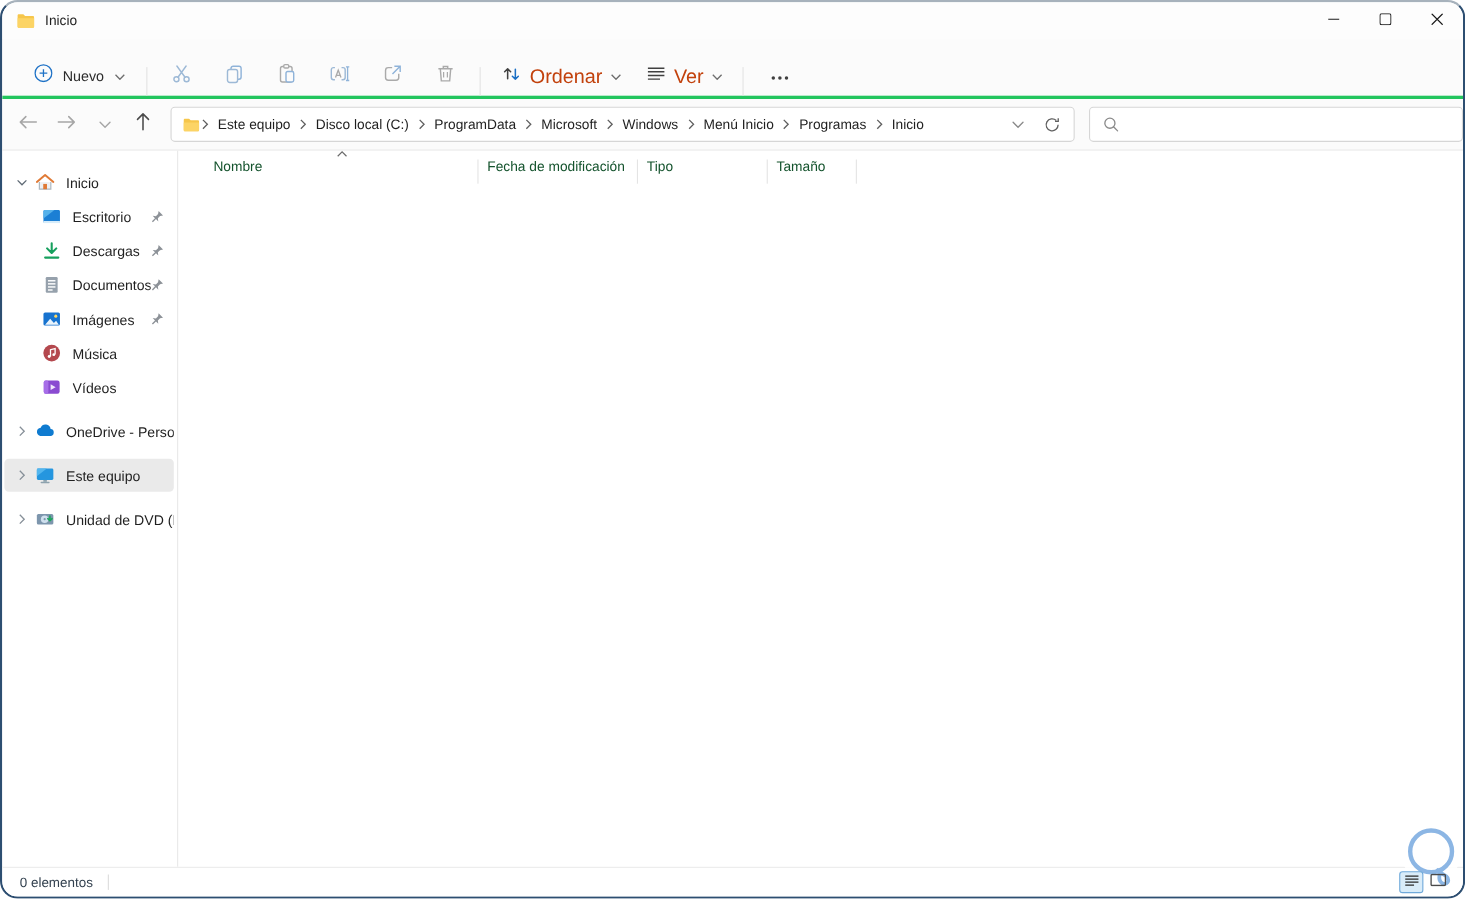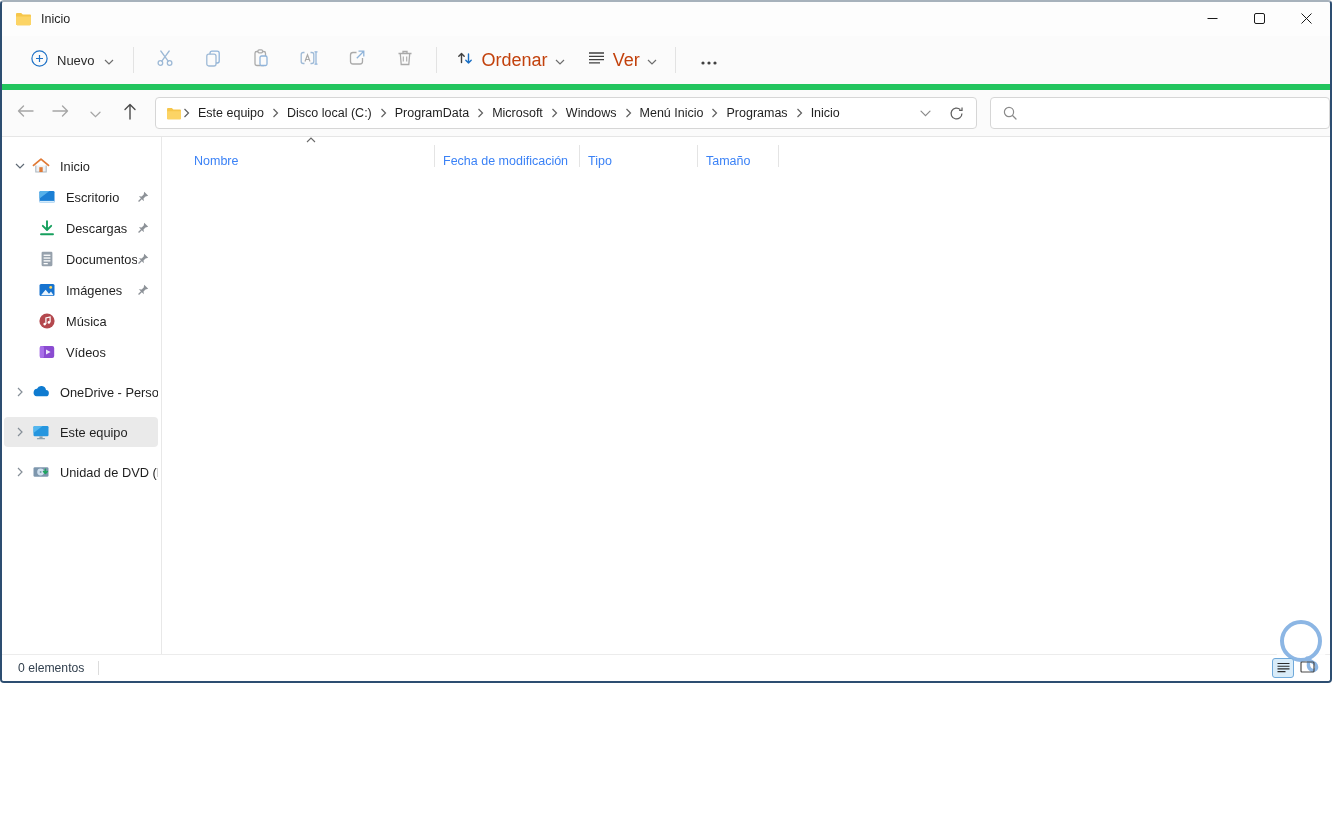--- a/index.html
+++ b/index.html
@@ -1,28 +1,28 @@
 <!DOCTYPE html>
 <html style="--accent: #0067c0; --selection: #eaeaea; --window-border: #2d4e71;"><head>
 <meta charset="utf-8">
 <style>
   html,body{margin:0;padding:0;background:#fff;}
   body{width:1332px;height:817px;font-family:"Liberation Sans",sans-serif;-webkit-font-smoothing:antialiased;}
-  .window{position:relative;width:1332px;height:683px;box-sizing:border-box;background:#fff;
-    border:2px solid var(--window-border,#2d4e71);border-top-color:#a7b2bc;border-radius:4px;overflow:hidden;}
+  .window{position:relative;width:1332px;height:817px;box-sizing:border-box;background:#fff;
+    border:2px solid var(--window-border,#2d4e71);border-top-color:#a7b2bc;border-radius:16px;overflow:hidden;}
 
   
   .titlebar{position:absolute;top:0;left:0;right:0;height:34px;background:#fdfdfd;display:flex;align-items:center;}
   .titlebar .ticon{margin-left:13px;display:flex;}
   .titlebar .ttext{margin-left:9px;font-size:12.5px;color:#1f1f1f;}
   .wincontrols{position:absolute;right:0;top:0;height:34px;display:flex;}
   .wincontrols .wbtn{width:47px;height:34px;display:flex;align-items:center;justify-content:center;cursor:default;}
 
   
-  .toolbar{position:absolute;top:34px;left:0;right:0;height:54px;background:#fbfbfb;display:flex;align-items:center;border-bottom:6px solid #22c55e;box-sizing:border-box;}
+  .toolbar{position:absolute;top:34px;left:0;right:0;height:54px;background:#fbfbfb;display:flex;align-items:flex-end;border-bottom:3px solid #22c55e;box-sizing:border-box;}
   .nuevo{display:flex;align-items:center;gap:9px;margin-left:17px;padding:0 12px;height:36px;border-radius:4px;}
   .nuevo .nlabel{font-size:13px;color:#2b2b2b;}
   .tsep{width:1px;height:26px;background:#e3e3e3;margin:0 7px;}
   .tb-icon{width:44px;height:36px;display:flex;align-items:center;justify-content:center;border-radius:4px;margin:0 2px;}
   .ddl{display:flex;align-items:center;gap:7px;height:36px;padding:0 11px;border-radius:4px;}
   .ddl .dlabel{font-size:18px;color:#c2410c;}
   .more-btn{width:40px;height:36px;display:flex;align-items:center;justify-content:center;border-radius:4px;margin-left:6px;}
 
   
   .addressbar{position:absolute;top:88px;left:0;right:0;height:47px;background:#fbfbfb;border-bottom:1px solid #e6e6e6;box-sizing:border-box;display:flex;align-items:center;}
@@ -47,21 +47,21 @@
   .side-row.grp{margin-top:10px;}
   .side-row.selected{background:var(--selection,#eaeaea);}
   .side-row .chev{width:22px;display:flex;justify-content:center;flex:none;}
   .side-row .chev-sp{width:28px;flex:none;}
   .side-row .sicon{width:20px;display:flex;justify-content:center;flex:none;}
   .side-row .slabel{margin-left:9px;font-size:12.8px;color:#1f1f1f;white-space:nowrap;overflow:hidden;}
   .side-row .pin{margin-left:auto;margin-right:9px;display:flex;flex:none;}
 
   .main{position:absolute;left:161px;top:0;right:0;bottom:0;}
   .colheaders{display:flex;height:28px;margin-top:5px;align-items:center;}
-  .colh{position:relative;font-size:12.5px;color:#3b82f6;box-sizing:border-box;height:24px;display:flex;align-items:flex-end;}
+  .colh{position:relative;font-size:12.5px;color:#14532d;box-sizing:border-box;height:24px;display:flex;align-items:flex-start;}
   .colh::after{content:'';position:absolute;right:0;top:1px;bottom:1px;width:1px;background:#e4e4e4;}
   .colh.c-nombre{width:272px;padding-left:31px;}
   .colh.c-fecha{width:145px;padding-left:8px;}
   .colh.c-tipo{width:118px;padding-left:8px;}
   .colh.c-tam{width:81px;padding-left:8px;}
   .sortcaret{position:absolute;left:143px;top:-7px;display:flex;}
   .empty-msg{text-align:center;margin-top:18px;font-size:12.5px;color:#5a5a5a;}
 
   
   .statusbar{position:absolute;left:0;right:0;bottom:0;height:27px;background:#fff;border-top:1px solid #ececec;box-sizing:border-box;display:flex;align-items:center;}

